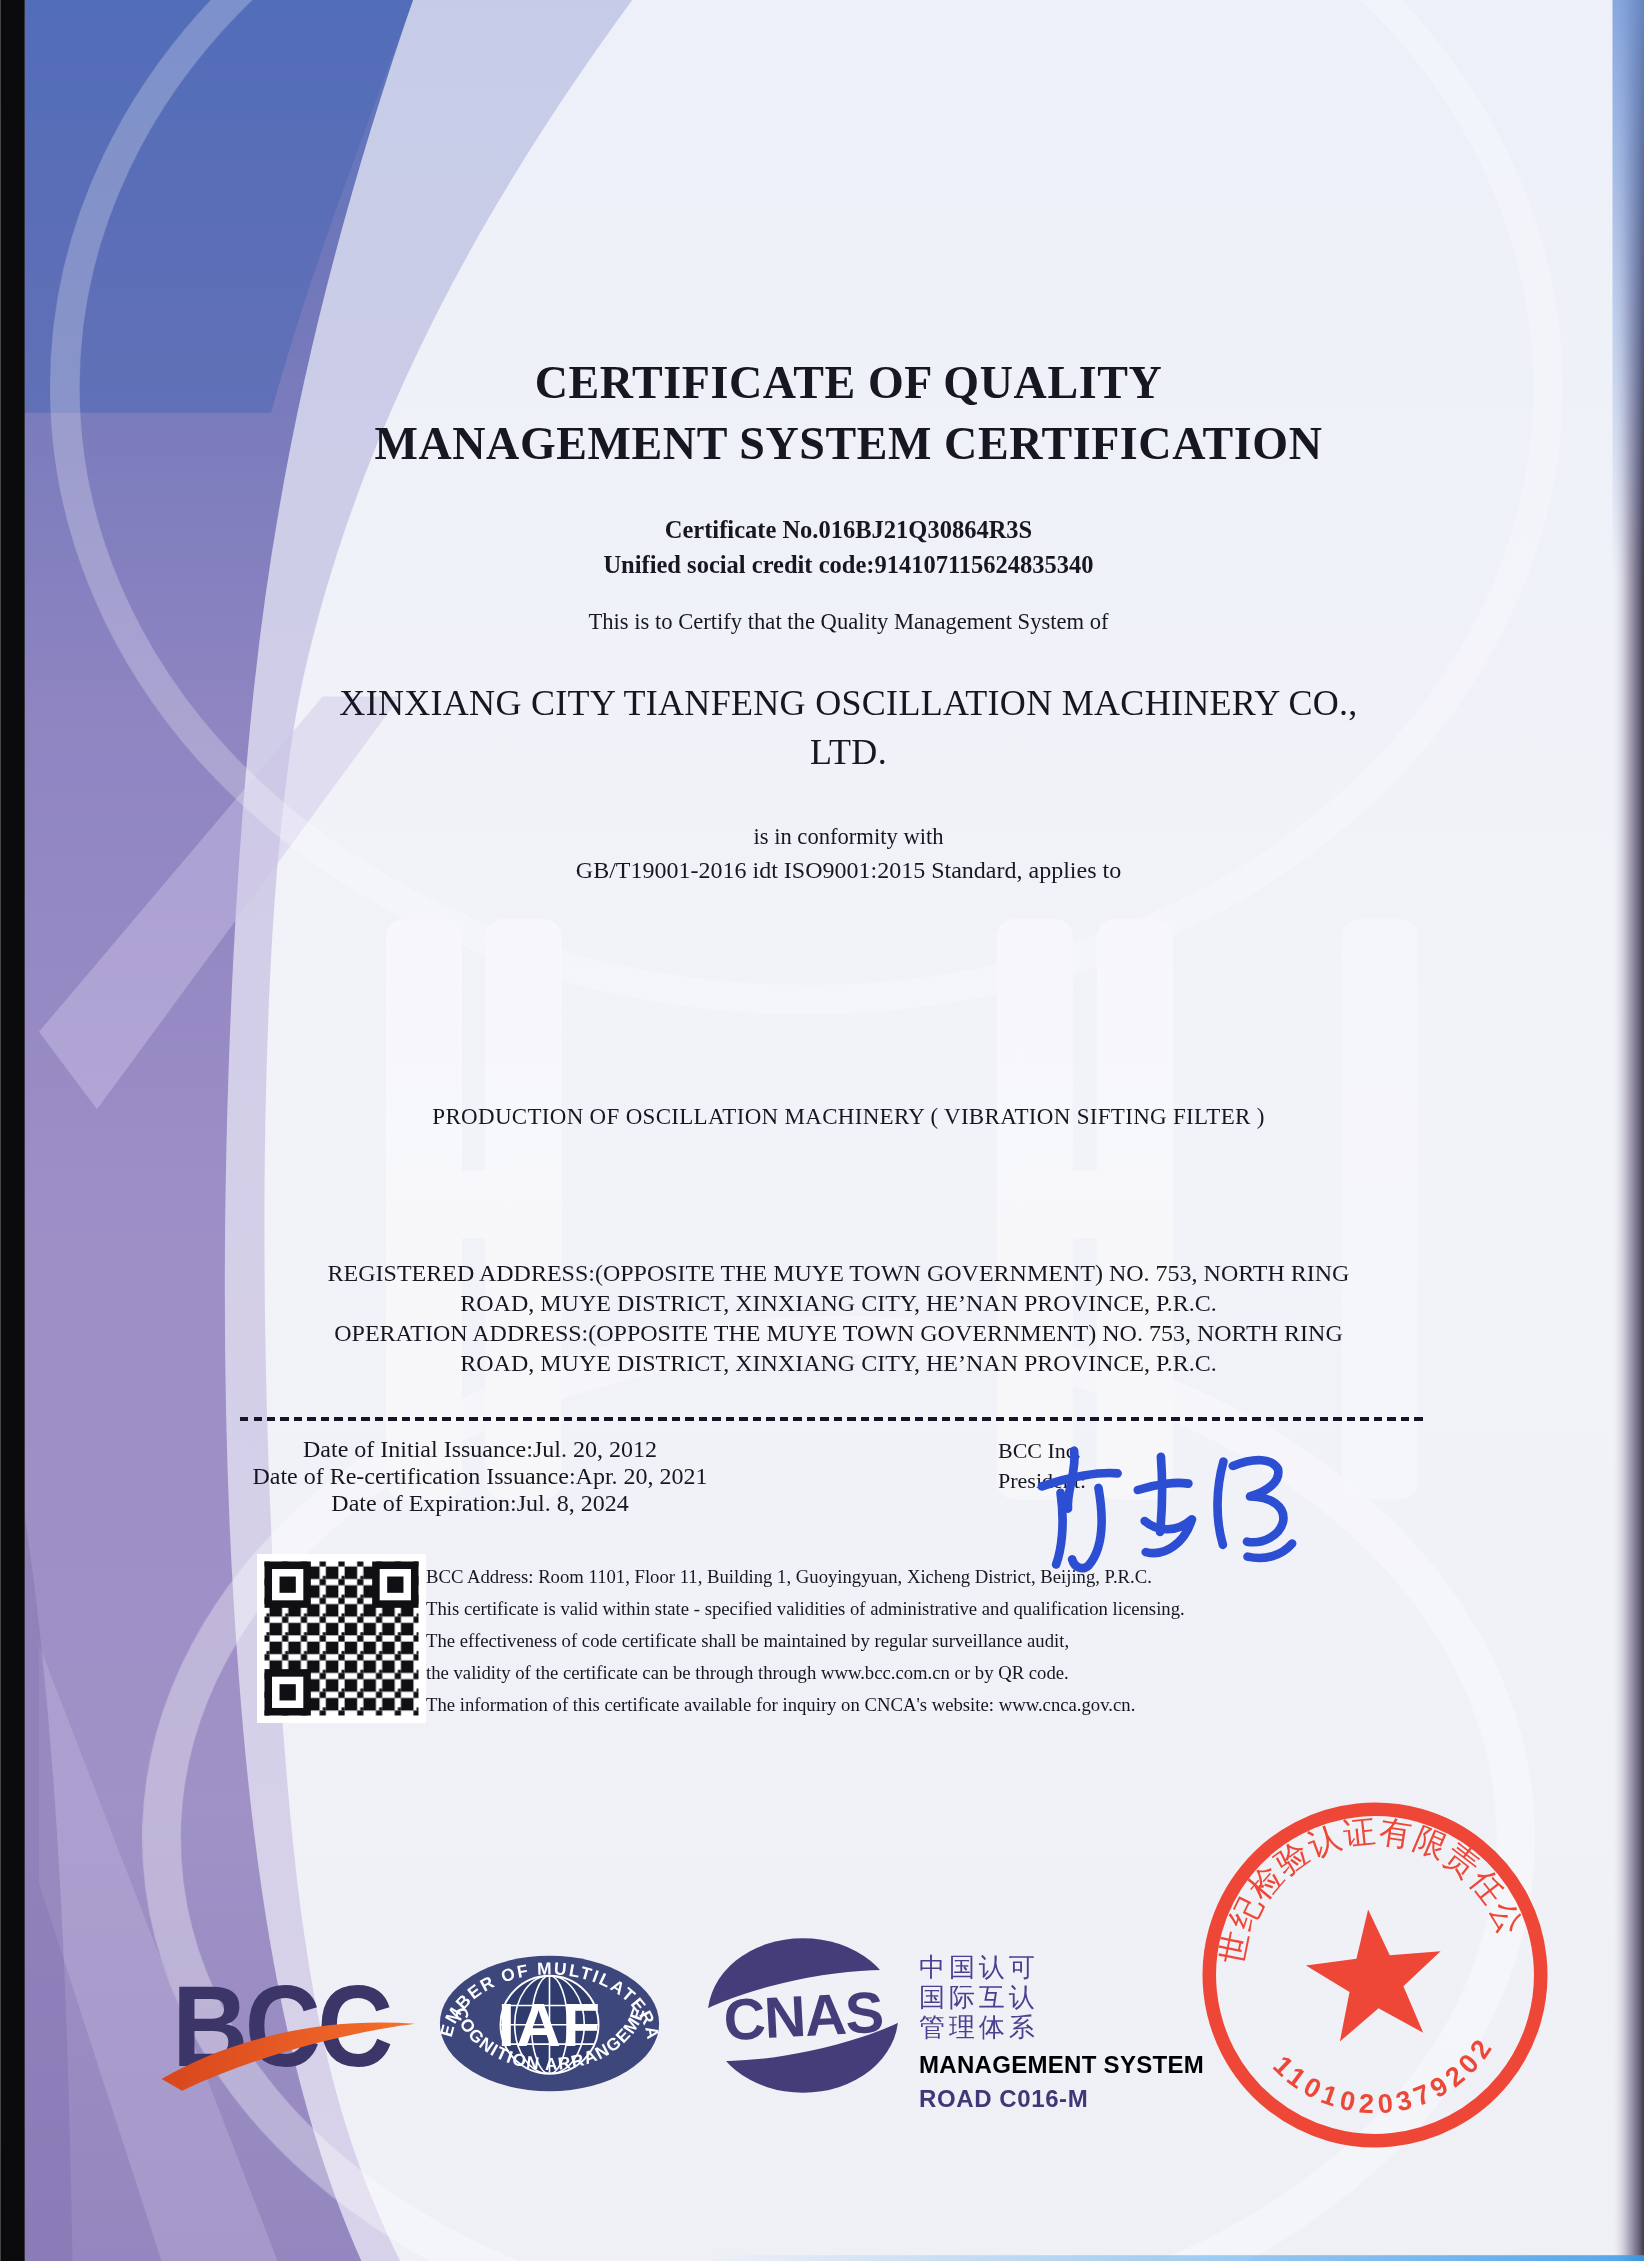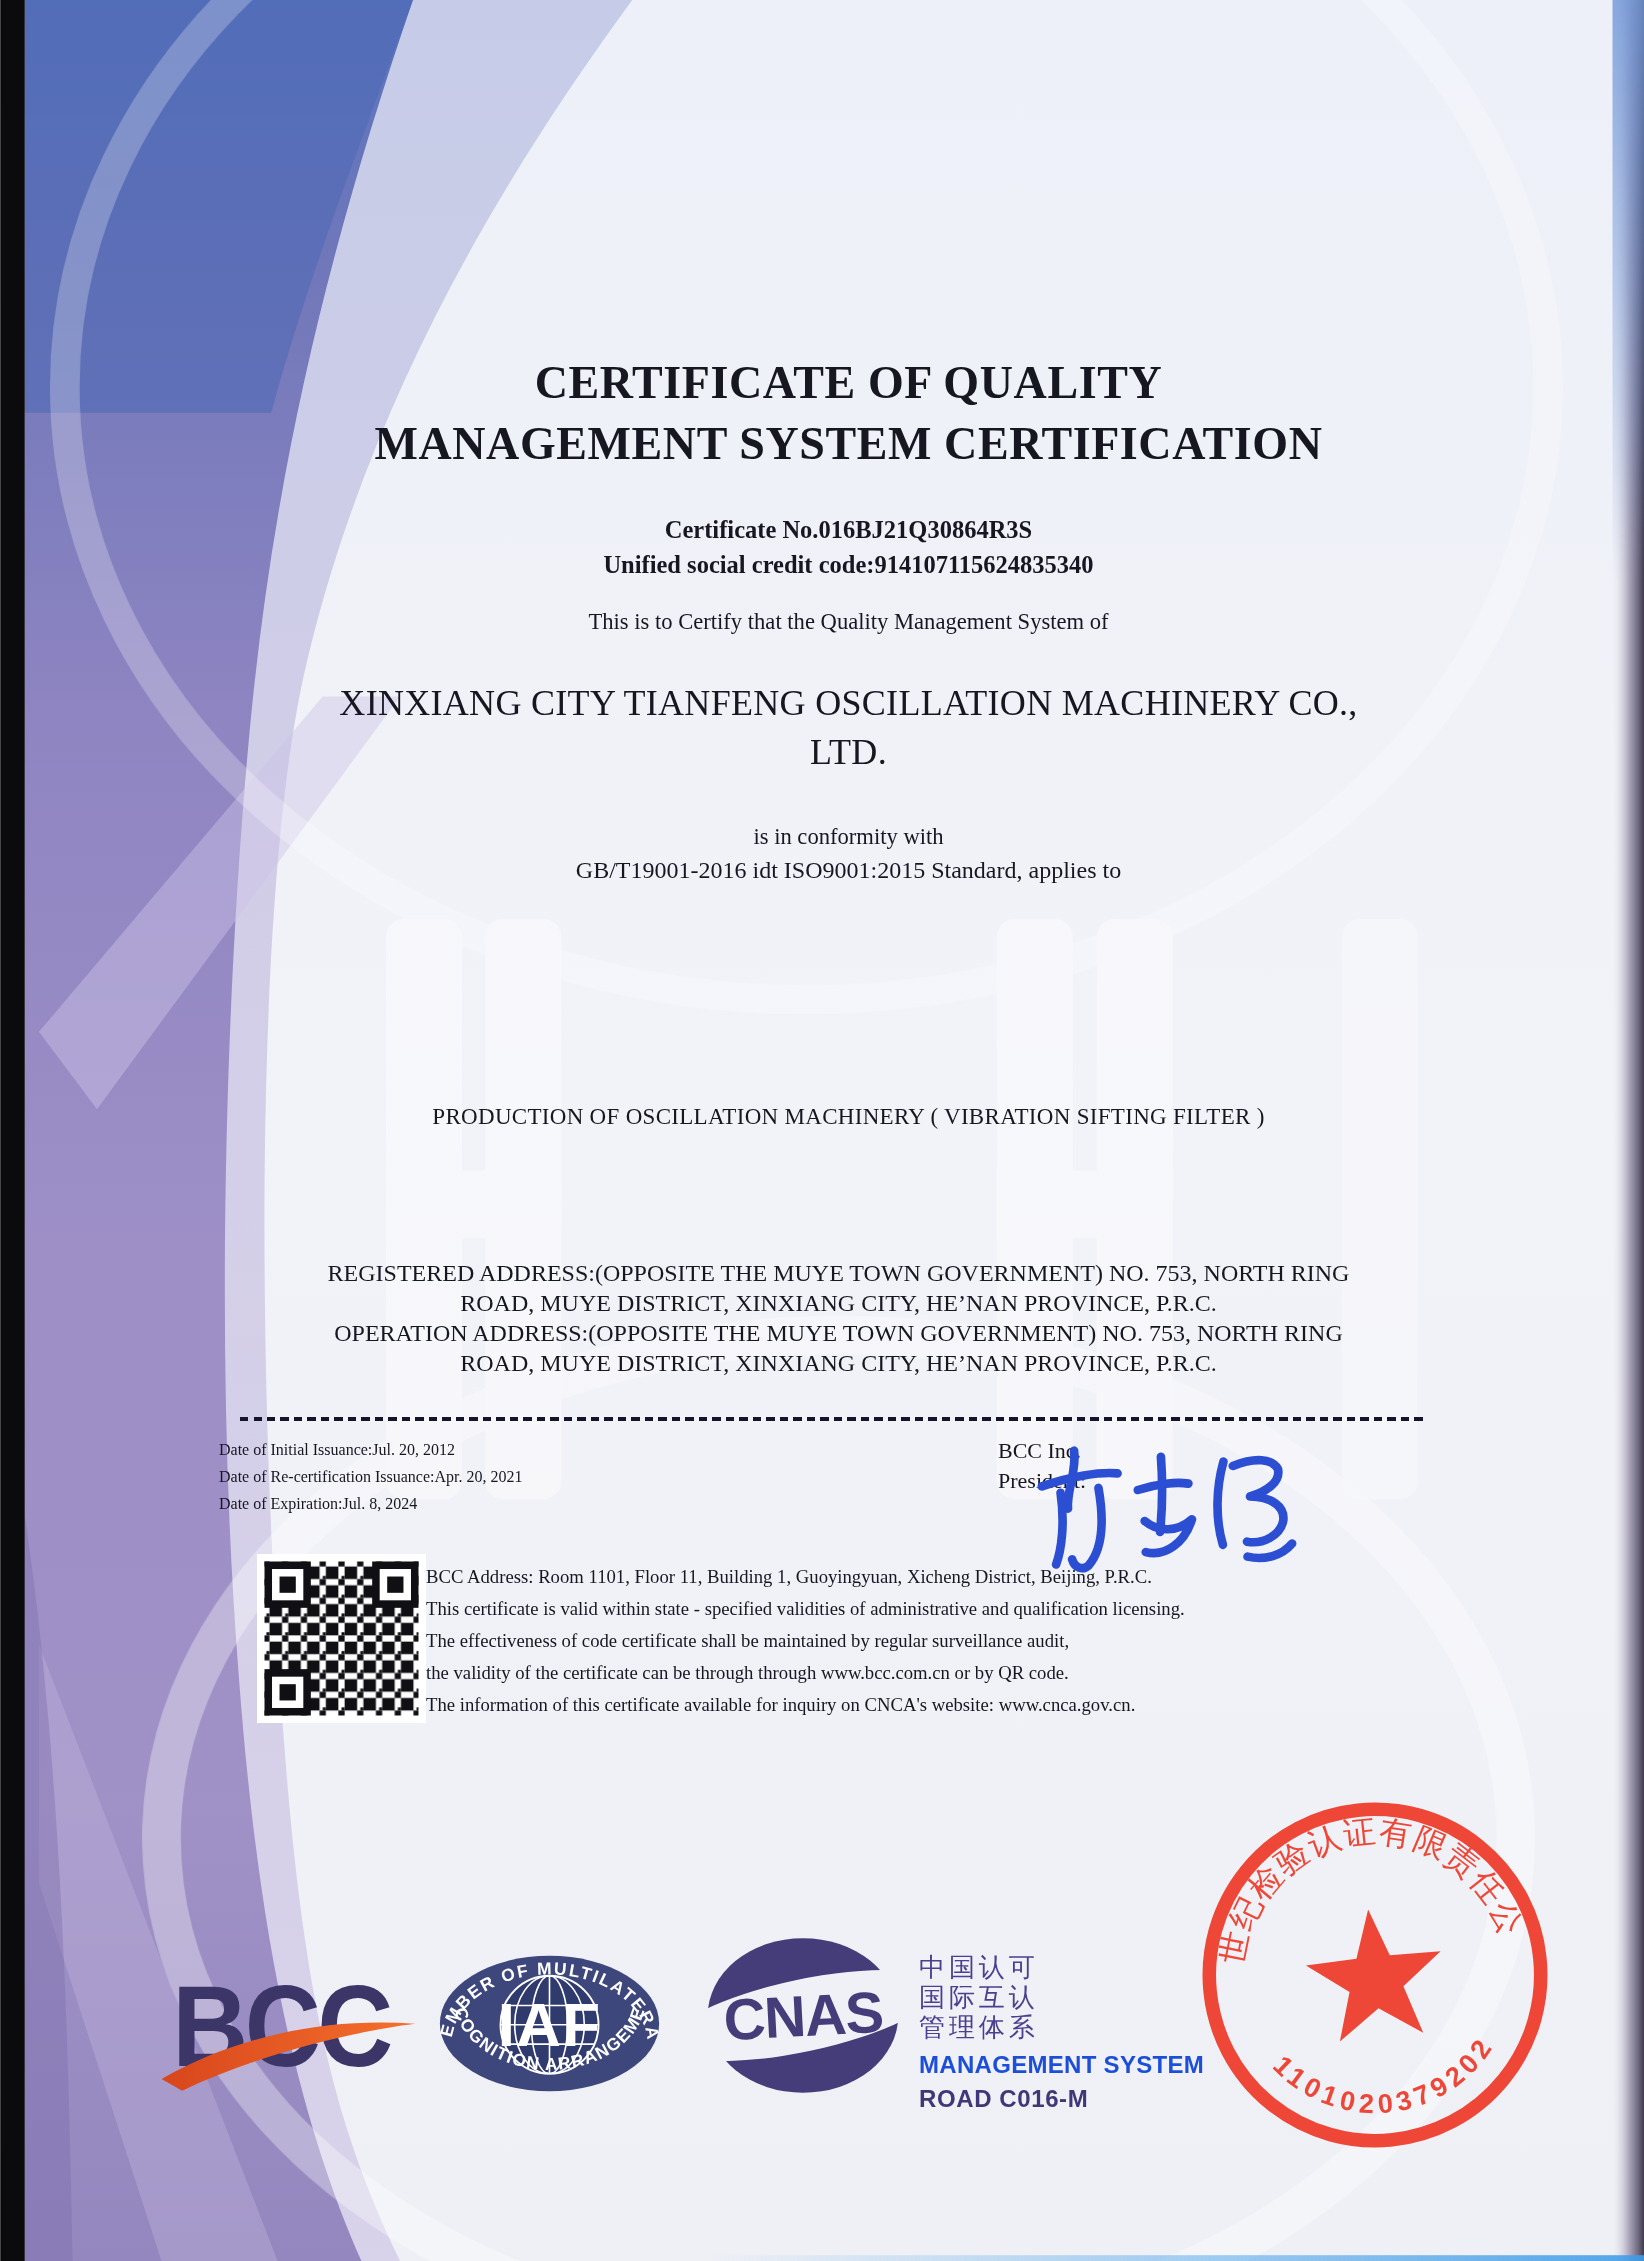--- a/index.html
+++ b/index.html
@@ -20,28 +20,28 @@
   .certify-intro{top:609px;font-size:22.6px;}
   .company{top:679px;font-size:36px;line-height:49px;font-weight:normal;letter-spacing:0.3px;}
   .conformity{top:824px;font-size:22.6px;}
   .standard{top:857px;font-size:24px;}
   .scope{top:1104px;font-size:23px;letter-spacing:0.3px;}
   .addresses{top:1258px;font-size:24px;line-height:30px;left:26px;width:1625px;text-align:center;}
   .divider{
     top:1417px;left:240px;width:1184px;height:3.9px;
     background:repeating-linear-gradient(90deg,#14142a 0 8.4px,rgba(0,0,0,0) 8.4px 13.5px);
   }
-  .dates{top:1436px;left:219px;width:522px;text-align:left;font-size:16px;line-height:27px;}
+  .dates{top:1436px;left:219px;width:522px;text-align:center;font-size:24px;line-height:27px;}
   .issuer{top:1436px;left:998px;font-size:22px;line-height:30px;}
   .signature{top:1424px;left:1031px;width:277px;height:161px;transform:rotate(-2deg);}
   .qr{top:1554px;left:257px;width:169px;height:169px;}
   .fineprint{top:1561px;left:426px;width:877px;font-size:18.7px;line-height:32px;}
   .cnas-block{left:919px;top:1952px;}
   .cnas-cn{font-size:26px;line-height:30px;color:#4b4090;letter-spacing:3.9px;font-family:"Liberation Sans","DejaVu Sans",sans-serif;}
-  .cnas-en1{margin-top:9px;font-size:24px;font-weight:bold;color:#1d4ed8;letter-spacing:0.3px;}
+  .cnas-en1{margin-top:9px;font-size:24px;font-weight:bold;color:#000000;letter-spacing:0.3px;}
   .cnas-en2{margin-top:6.4px;font-size:24px;font-weight:bold;color:#3f3878;letter-spacing:0.6px;}
 </style>
 </head>
 <body>
 
 <div class="page">
 
   <svg class="bg" width="1645" height="2261" viewBox="0 0 2550 3506">
     <defs>
       <linearGradient id="paper" x1="0" y1="0" x2="0" y2="1">

